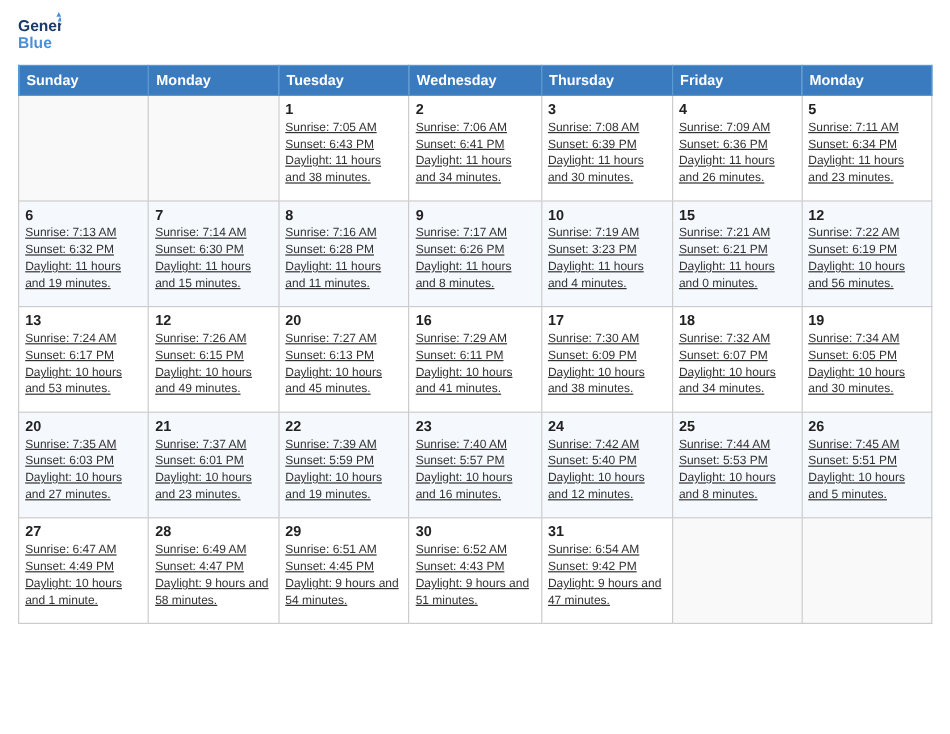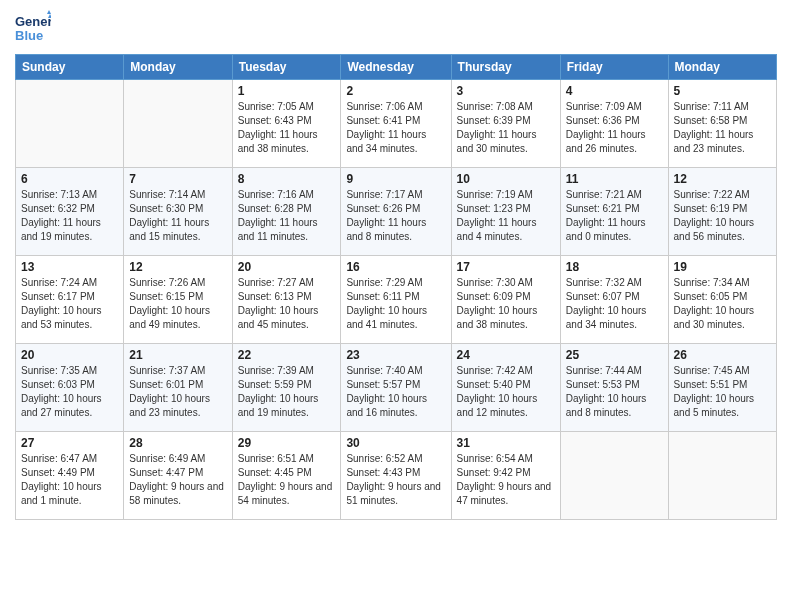--- a/index.html
+++ b/index.html
@@ -69,20 +69,21 @@
       font-weight: bold;
       font-size: 12px;
       color: #222;
       display: block;
       margin-bottom: 2px;
     }
     .day-info {
       color: #333;
       font-size: 10px;
       line-height: 1.4;
+      text-decoration: underline;
     }
     .empty-cell {
       background: #f9f9f9 !important;
     }
   </style>
 </head>
 <body>
 
 <div class="page">
   <div class="header">
@@ -138,21 +139,21 @@
           </td>
           <td>
             <span class="day-number">4</span>
             <div class="day-info">Sunrise: 7:09 AM
 Sunset: 6:36 PM
 Daylight: 11 hours and 26 minutes.</div>
           </td>
           <td>
             <span class="day-number">5</span>
             <div class="day-info">Sunrise: 7:11 AM
-Sunset: 6:58 PM
+Sunset: 6:34 PM
 Daylight: 11 hours and 23 minutes.</div>
           </td>
         </tr>
         <tr>
           <td>
             <span class="day-number">6</span>
             <div class="day-info">Sunrise: 7:13 AM
 Sunset: 6:32 PM
 Daylight: 11 hours and 19 minutes.</div>
           </td>
@@ -170,25 +171,25 @@
           </td>
           <td>
             <span class="day-number">9</span>
             <div class="day-info">Sunrise: 7:17 AM
 Sunset: 6:26 PM
 Daylight: 11 hours and 8 minutes.</div>
           </td>
           <td>
             <span class="day-number">10</span>
             <div class="day-info">Sunrise: 7:19 AM
-Sunset: 1:23 PM
+Sunset: 3:23 PM
 Daylight: 11 hours and 4 minutes.</div>
           </td>
           <td>
-            <span class="day-number">11</span>
+            <span class="day-number">15</span>
             <div class="day-info">Sunrise: 7:21 AM
 Sunset: 6:21 PM
 Daylight: 11 hours and 0 minutes.</div>
           </td>
           <td>
             <span class="day-number">12</span>
             <div class="day-info">Sunrise: 7:22 AM
 Sunset: 6:19 PM
 Daylight: 10 hours and 56 minutes.</div>
           </td>

